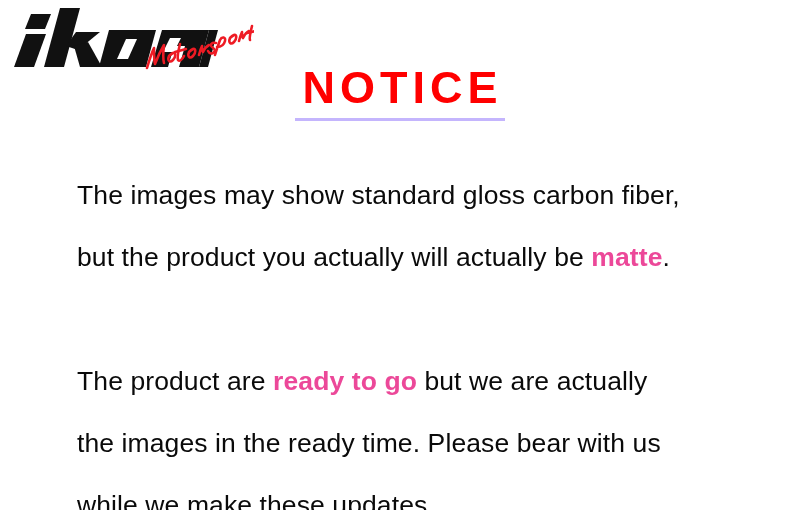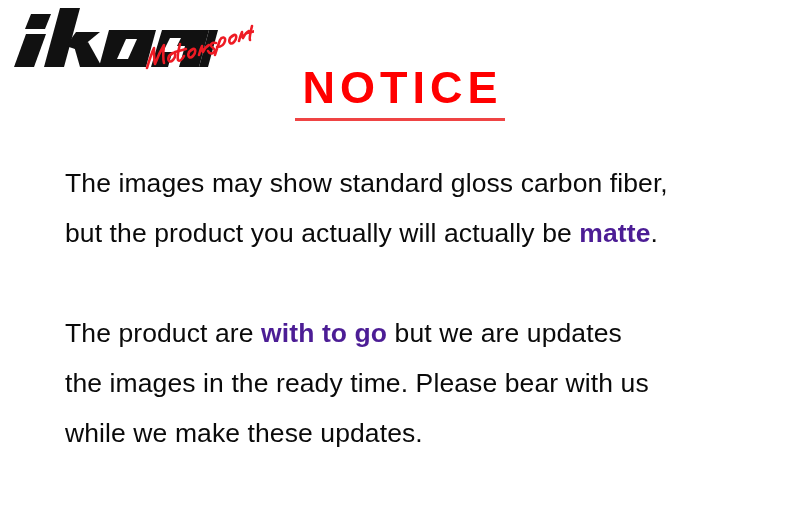--- a/index.html
+++ b/index.html
@@ -41,44 +41,44 @@
   .notice-title {
     display: inline-block;
     color: #ff0000;
     font-family: "Liberation Sans", sans-serif;
     font-weight: bold;
     font-size: 45px;
     line-height: 48px;
     letter-spacing: 5px;
     text-indent: 5px;
     padding: 0 2px 6px 2px;
-    border-bottom: 3px solid #ef4444;
+    border-bottom: 3px solid #c4b5fd;
   }
 
   
   .notice-body {
     position: absolute;
     left: 65px;
     top: 158px;
     width: 700px;
     color: #0a0a0a;
     font-family: "Liberation Sans", sans-serif;
     font-weight: 400;
     font-size: 26.5px;
     line-height: 50px;
     letter-spacing: 0.1px;
   }
   .notice-body p {
-    margin: 0;
+    margin: 12px;
   }
   .para-gap {
     height: 50px;
   }
   .hl {
-    color: #4c1d95;
+    color: #ec4899;
     font-weight: bold;
   }
 </style>
 </head>
 <body>
 
 <div class="logo">
   <svg viewBox="0 0 250 72" xmlns="http://www.w3.org/2000/svg" aria-label="ikon Motorsports">
     <g fill="#111111">
 
@@ -136,21 +136,21 @@
     <span>The images may show standard gloss carbon fiber,</span>
   </p>
 
   <p>
     <span>but the product you actually will actually be </span><span class="hl">matte</span><span>.</span>
   </p>
 
   <div class="para-gap"></div>
 
   <p>
-    <span>The product are </span><span class="hl">with to go</span><span> but we are updates</span>
+    <span>The product are </span><span class="hl">ready to go</span><span> but we are actually</span>
   </p>
 
   <p>
     <span>the images in the ready time. Please bear with us</span>
   </p>
 
   <p>
     <span>while we make these updates.</span>
   </p>
 

